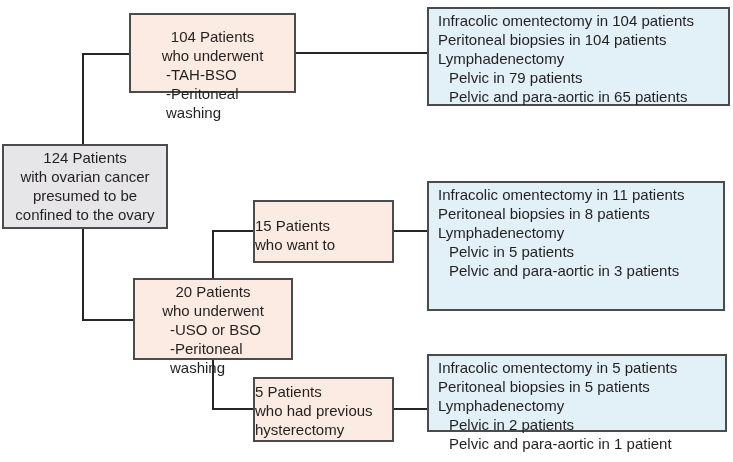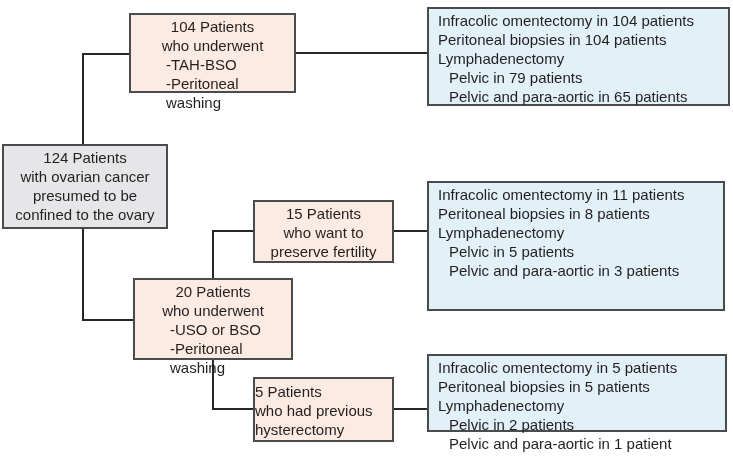--- a/index.html
+++ b/index.html
@@ -29,22 +29,22 @@
   }
   .process { background: var(--process-bg); }
   .outcome { background: var(--outcome-bg); padding: 2px 4px 0 9px; text-align: left; }
   .rootbox { background: var(--root-bg); text-align: center; padding-top: 2px; }
   .centered { text-align: center; }
   .leftlines { text-align: left; padding-left: 3px; margin-left: 32px; }
   .indent { padding-left: 11px; }
   .conn { position: absolute; background: var(--line); }
   
   .b-root { left: 2px; top: 144px; width: 166px; height: 85px; }
-  .b-tah  { left: 129px; top: 13px; width: 167px; height: 80px; padding-top: 2px; }
-  .b-fert { left: 253px; top: 200px; width: 141px; height: 63px; text-align: center; padding-top: 2px; }
+  .b-tah  { left: 129px; top: 13px; width: 167px; height: 80px; padding-top: 12px; }
+  .b-fert { left: 253px; top: 200px; width: 141px; height: 63px; text-align: left; padding-top: 14px; }
   .b-uso  { left: 133px; top: 278px; width: 160px; height: 82px; padding-top: 2px; }
   .b-hyst { left: 253px; top: 377px; width: 141px; height: 65px; text-align: left; padding-top: 3px; }
   .b-out1 { left: 427px; top: 7px;   width: 303px; height: 99px; }
   .b-out2 { left: 427px; top: 181px; width: 298px; height: 130px; }
   .b-out3 { left: 427px; top: 354px; width: 300px; height: 78px; }
   
   .c-trunk      { left: 82px;  top: 53px;  width: 2px;   height: 268px; }
   .c-root-tah   { left: 82px;  top: 53px;  width: 47px;  height: 2px; }
   .c-tah-out1   { left: 296px; top: 52px;  width: 131px; height: 2px; }
   .c-root-uso   { left: 82px;  top: 319px; width: 51px;  height: 2px; }
@@ -81,21 +81,20 @@
   <div class="box process b-tah">
     <div class="centered">104 Patients</div>
     <div class="centered">who underwent</div>
     <div class="leftlines">-TAH-BSO</div>
     <div class="leftlines">-Peritoneal washing</div>
   </div>
 
   <div class="box process b-fert">
     <div>15 Patients</div>
     <div>who want to</div>
-    <div>preserve fertility</div>
   </div>
 
   <div class="box process b-uso">
     <div class="centered">20 Patients</div>
     <div class="centered">who underwent</div>
     <div class="leftlines">-USO or BSO</div>
     <div class="leftlines">-Peritoneal washing</div>
   </div>
 
   <div class="box process b-hyst">

